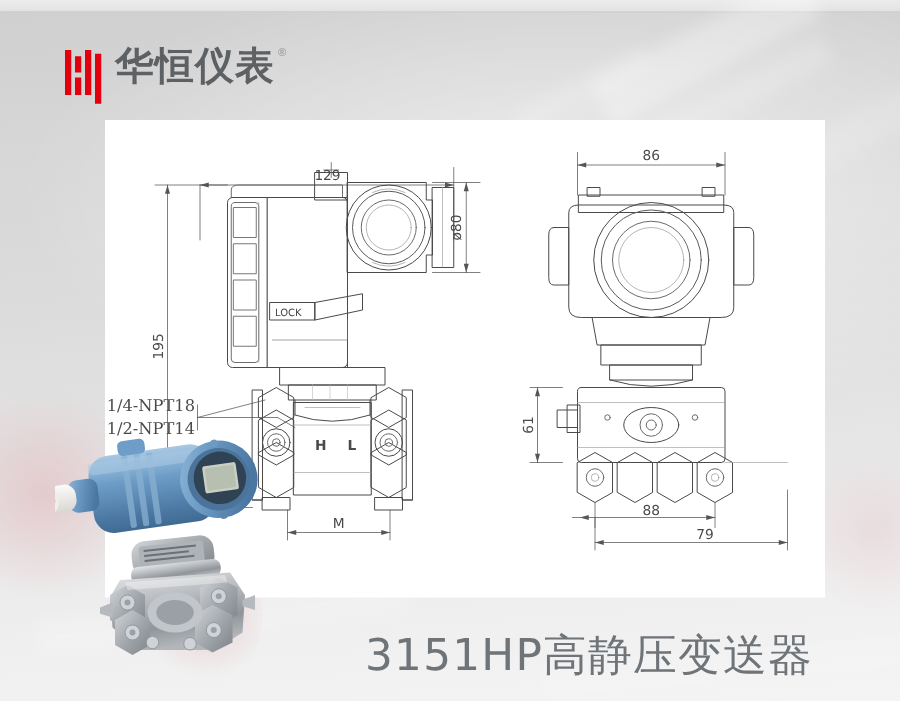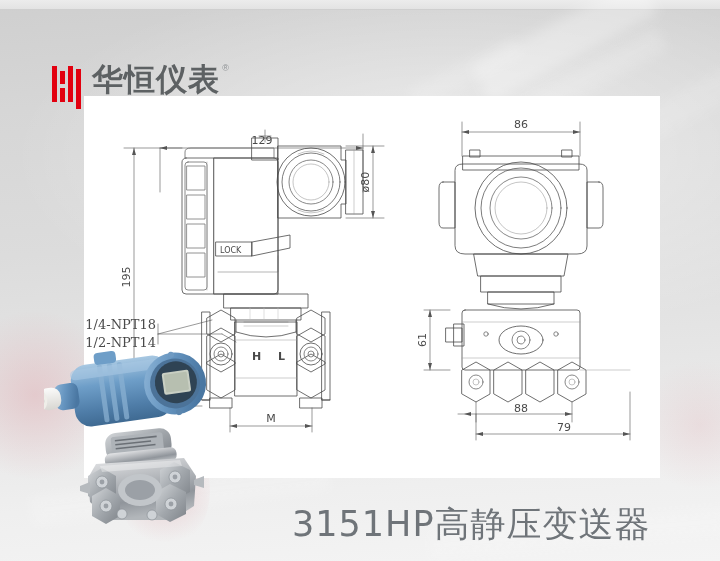--- a/index.html
+++ b/index.html
@@ -24,21 +24,21 @@
   .s6{left:430px;top:520px;width:300px;height:26px;transform:rotate(-5deg);opacity:.45;}
   .topline{position:absolute;left:0;top:0;width:720px;height:9px;
     background:linear-gradient(#ececec,#e3e3e3);border-bottom:1px solid #cfcfcf;}
   .pinkblob{position:absolute;pointer-events:none;border-radius:50%;
     background:radial-gradient(circle, rgba(226,180,185,.55), rgba(226,180,185,0) 70%);}
   .p1{left:-40px;top:300px;width:150px;height:190px;}
   .p2{left:120px;top:430px;width:90px;height:120px;}
   .p3{left:640px;top:355px;width:120px;height:140px;opacity:.5;}
 
   
-  .logo{position:absolute;left:52px;top:64px;display:flex;align-items:flex-start;}
+  .logo{position:absolute;left:52px;top:38px;display:flex;align-items:flex-start;}
   .bars{position:relative;width:30px;height:36px;margin-top:2px;}
   .bars i{position:absolute;display:block;background:#e2000f;}
   .bars .b1{left:0px;  top:0px;  width:5px;height:36px;}
   .bars .b2{left:8px;  top:5px;  width:5px;height:13px;}
   .bars .b3{left:8px;  top:22px; width:5px;height:14px;}
   .bars .b4{left:16px; top:0px;  width:5px;height:36px;}
   .bars .b5{left:24px; top:3px;  width:5px;height:40px;}
   .logotextwrap{margin-left:10px;position:relative;}
   .cn{font-size:31px;font-weight:700;letter-spacing:1px;color:#5d6163;line-height:1;
       font-family:"DejaVu Sans","Liberation Sans",sans-serif;}

